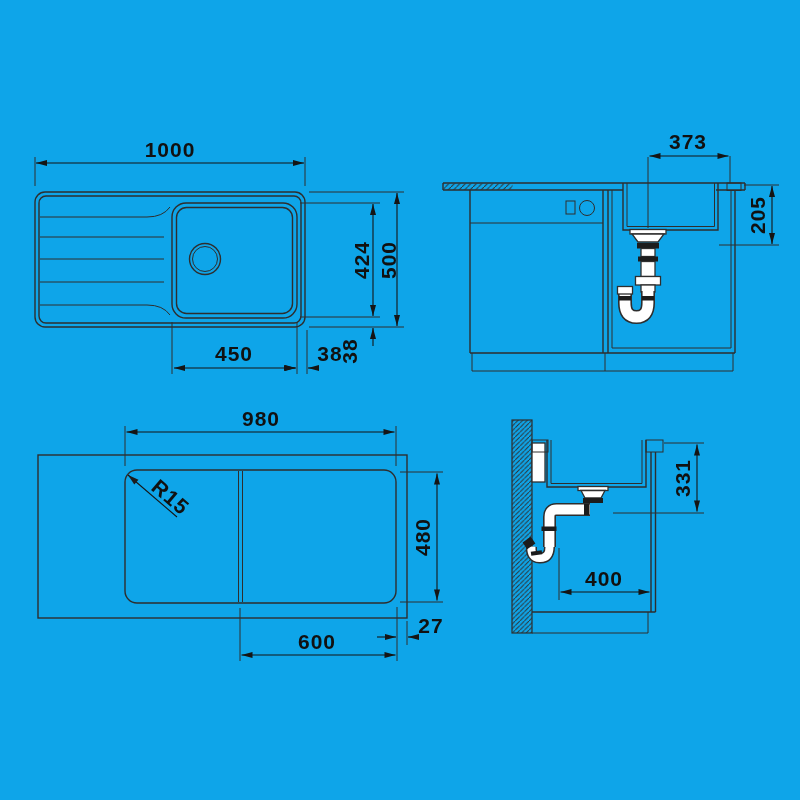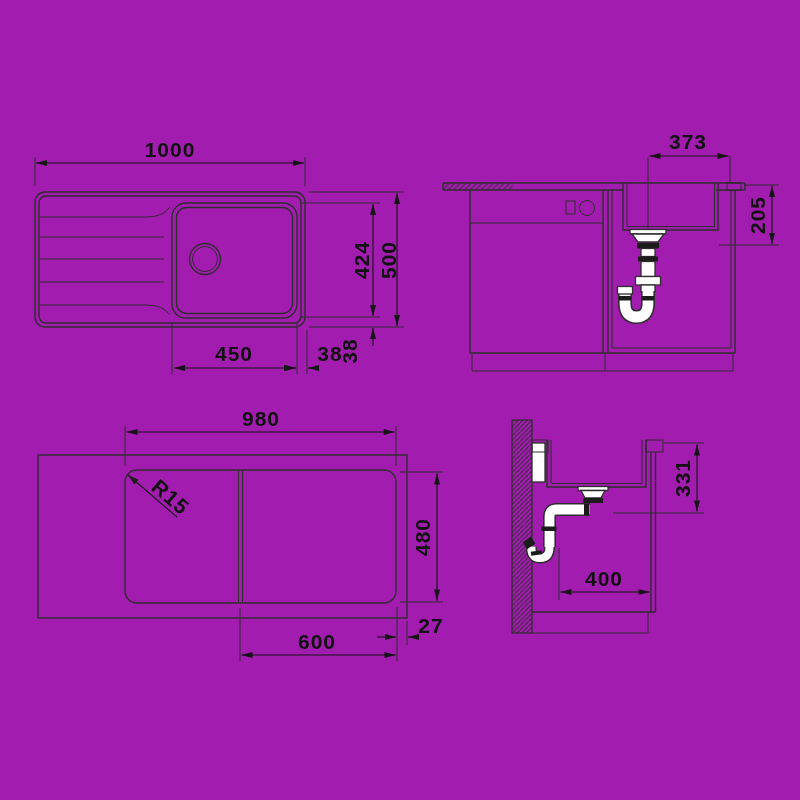--- a/index.html
+++ b/index.html
@@ -1,16 +1,16 @@
 <!DOCTYPE html>
 <html><head>
 <meta charset="utf-8">
 <style>
   html,body{margin:0;padding:0;background:#ffffff;}
-  #stage{width:800px;height:800px;background:#a21caf;position:relative;font-family:"Liberation Sans",sans-serif;}
+  #stage{width:800px;height:800px;background:#0ea5e9;position:relative;font-family:"Liberation Sans",sans-serif;}
   svg{display:block;}
   .ln{stroke:#2e2e2e;stroke-width:1.4;fill:none;stroke-linecap:round;}
   .lnsq{stroke:#2e2e2e;stroke-width:1.4;fill:none;}
   .thin{stroke:#2e2e2e;stroke-width:1;fill:none;}
   .dimln{stroke:#151515;stroke-width:1.1;fill:none;}
   .wfill{fill:#ffffff;stroke:#2e2e2e;stroke-width:1.3;}
   .blk{fill:#1c1c1c;stroke:none;}
   .pipeO{stroke:#2e2e2e;fill:none;}
   .pipeI{stroke:#ffffff;fill:none;}
   .dim{font:bold 21px "Liberation Sans",sans-serif;letter-spacing:1px;fill:#111111;}

